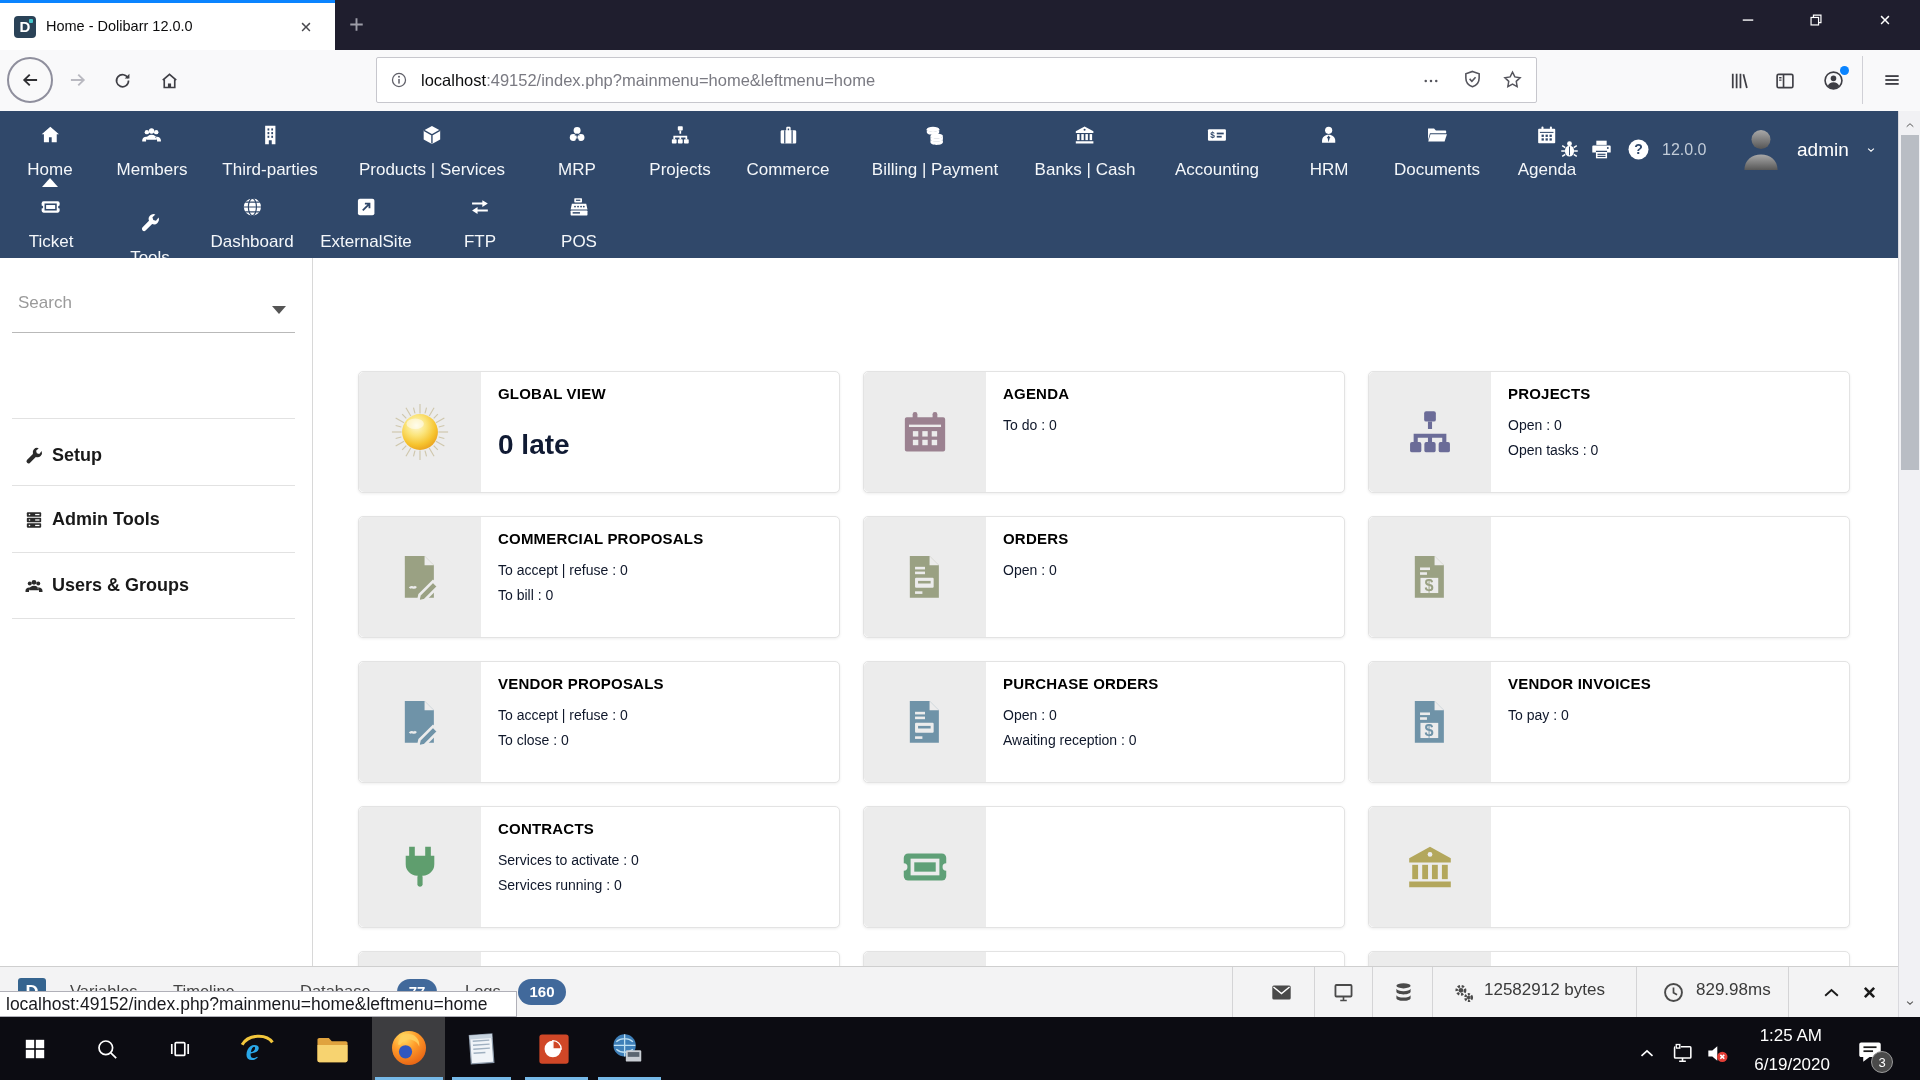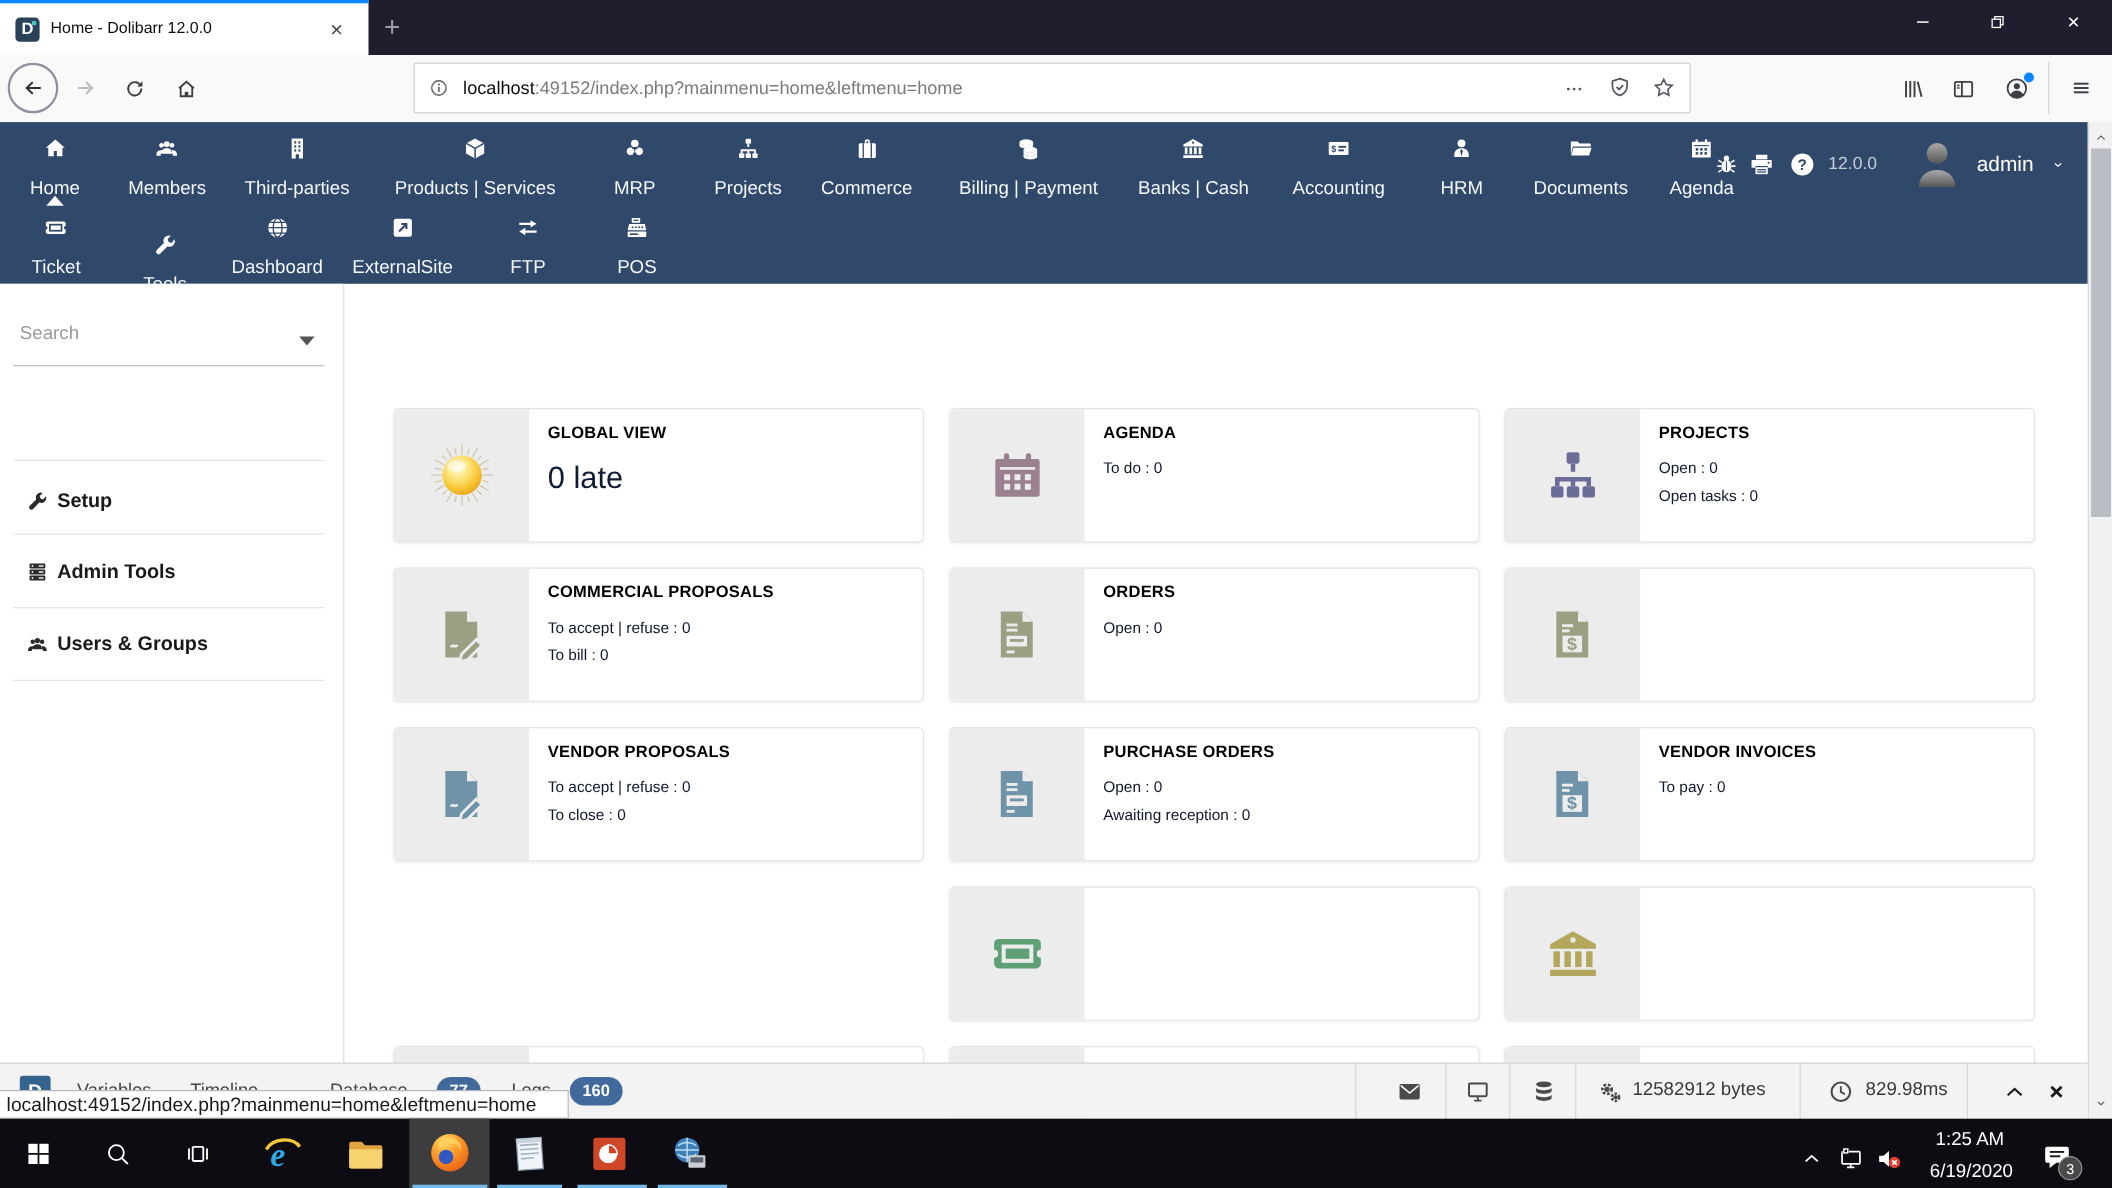--- a/index.html
+++ b/index.html
@@ -50,21 +50,21 @@
 .sbitem .sl{position:absolute;left:52px;top:7px;font-size:18px;font-weight:bold;color:#191919}
 .sbdiv{position:absolute;left:12px;width:283px;height:1px;background:#e2e2e2}
 
 .card{position:absolute;width:482px;height:122px;background:#fff;border:1px solid #e3e3e3;border-radius:5px;box-shadow:0 1px 3px rgba(0,0,0,.07);display:flex}
 .cicon{width:122px;min-width:122px;background:#ececec;--hole:#ececec;border-radius:5px 0 0 5px;display:flex;align-items:center;justify-content:center}
 .cicon .i{width:52px;height:52px}
 .cicon .i.big{width:62px;height:62px}
 .cbody{padding:11px 16px 0 17px;overflow:hidden}
 .ctitle{font-size:15px;font-weight:bold;color:#000;line-height:21px;margin-bottom:9px;letter-spacing:.2px}
 .cline{display:block;font-size:14px;line-height:25px;color:#0f172a;text-decoration:none}
-.cline.big{font-size:28px;font-weight:normal;color:#101a33;line-height:33px;margin-top:14px}
+.cline.big{font-size:28px;font-weight:bold;color:#101a33;line-height:33px;margin-top:24px}
 
 #debugbar{position:absolute;left:0;top:966px;width:1898px;height:51px;background:#f3f3f4;border-top:1px solid #cfcfcf}
 #dblogo{position:absolute;left:18px;top:11px;width:28px;height:28px;background:#35648f;border-radius:3px;color:#fff;font-weight:bold;font-size:18px;text-align:center;line-height:28px}
 .dbtab{position:absolute;top:15px;font-size:16.5px;color:#444}
 .dbbadge{position:absolute;top:12px;height:26px;border-radius:13px;background:#41699b;color:#fff;font-size:15px;font-weight:bold;text-align:center;line-height:26px}
 .dbdiv{position:absolute;top:0;width:1px;height:51px;background:#d4d4d6}
 .dbico{position:absolute;top:14px;width:23px;height:23px;color:#4a4a4a}
 .dbtext{position:absolute;top:13px;font-size:17px;color:#3a3a3a}
 
 #linktip{position:absolute;left:0;top:991px;width:517px;height:26px;background:#fff;border:1px solid #b0b0b8;border-left:none;font-size:17.5px;color:#1a1a1e;line-height:24px;padding-left:6px;white-space:nowrap}
@@ -620,20 +620,36 @@
             </g>
             <text x="9.5" y="18.4" font-size="7.5" font-weight="bold" fill="currentColor">$</text>
           </svg>
         </span>
       </div>
     <div class="cbody">
         <div class="ctitle">VENDOR INVOICES</div>
         <a class="cline">To pay : 0</a>
       </div>
   </div>
+  <div class="card" style="left:358px;top:806px">
+    <div class="cicon" style="color: rgb(95, 158, 110);">
+        <span class="i">
+          <svg viewBox="0 0 24 24">
+            <path class="st" d="M8.3 2.6v4.6M15.7 2.6v4.6" stroke-width="2.6"></path>
+            <path d="M5.4 6.8h13.2v3.9a5.3 5.3 0 0 1-5.3 5.3h-2.6a5.3 5.3 0 0 1-5.3-5.3z"></path>
+            <rect x="10.8" y="15.5" width="2.4" height="5.6" rx="1.1"></rect>
+          </svg>
+        </span>
+      </div>
+    <div class="cbody">
+        <div class="ctitle">CONTRACTS</div>
+        <a class="cline">Services to activate : 0</a>
+        <a class="cline">Services running : 0</a>
+      </div>
+  </div>
   <div class="card" style="left:863px;top:806px">
     <div class="cicon" style="color: rgb(95, 160, 119);">
         <span class="i">
           <svg viewBox="0 0 24 24">
             <rect x="2.2" y="5.8" width="19.6" height="12.4" rx="2"></rect>
             <rect class="hs" x="6.2" y="9" width="11.6" height="6" stroke-width="1.7"></rect>
             <circle class="h" cx="2.2" cy="12" r="1.7"></circle>
             <circle class="h" cx="21.8" cy="12" r="1.7"></circle>
           </svg>
         </span>

